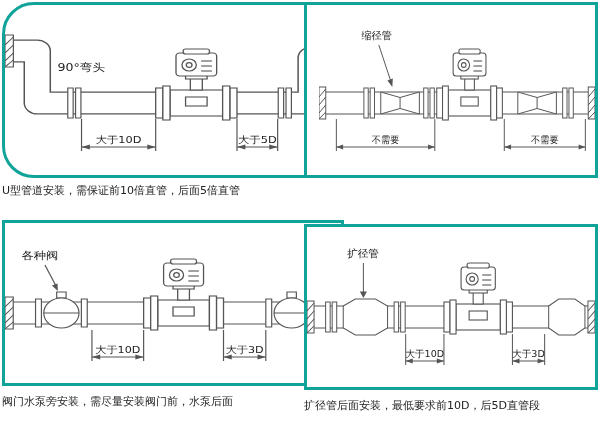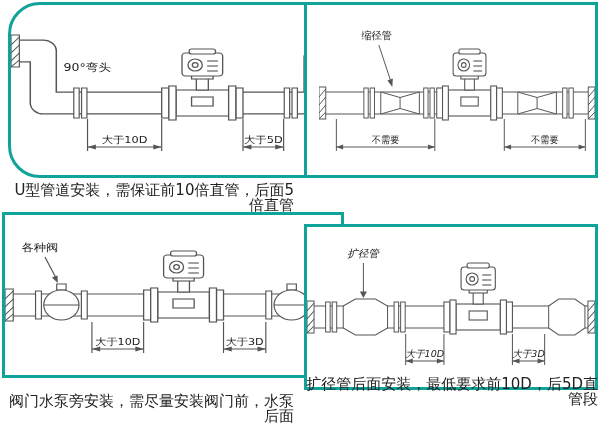--- a/index.html
+++ b/index.html
@@ -1,29 +1,29 @@
 <!DOCTYPE html>
 <html><head>
 <meta charset="utf-8">
 <style>
   *{margin:0;padding:0;box-sizing:border-box}
   html,body{width:600px;height:429px;background:#ffffff;overflow:hidden;
     font-family:"DejaVu Sans","Liberation Sans",sans-serif;}
   .page{position:relative;width:600px;height:429px;background:#fff;}
   .panel{position:absolute;border:3px solid #10a39a;background:#fff;}
-  .p-tl{left:8px;top:2px;width:348px;height:176px;border-radius:32px;}
+  .p-tl{left:2px;top:2px;width:348px;height:176px;border-radius:32px;}
   .p-tr{left:304px;top:2px;width:294px;height:176px;padding-left:12px;}
-  .p-bl{left:2px;top:212px;width:342px;height:166px;}
-  .p-br{left:304px;top:224px;width:294px;height:166px;font-style:italic;}
+  .p-bl{left:2px;top:220px;width:342px;height:166px;}
+  .p-br{left:304px;top:224px;width:294px;height:166px;}
   .panel svg{display:block;width:100%;height:100%;}
-  .cap{position:absolute;font-size:15px;color:#222;text-align:right;line-height:15px;}
+  .cap{position:absolute;font-size:11px;color:#222;text-align:left;line-height:15px;}
   .cap1l{left:2px;top:183px;width:292px;}
   .cap1r{left:304px;top:183px;width:294px;}
   .cap2l{left:2px;top:394px;width:292px;}
-  .cap2r{left:304px;top:377px;width:294px;}
+  .cap2r{left:304px;top:398px;width:294px;}
   
   .pipe-outer{fill:none;stroke:#555;stroke-width:23;stroke-linejoin:round;}
   .pipe-inner{fill:none;stroke:#fff;stroke-width:20.5;stroke-linejoin:round;}
   .shape{fill:#fff;stroke:#555;stroke-width:1;}
   .dims line{stroke:#555;stroke-width:1;}
   .dims polygon{fill:#555;}
   text.dim{font-size:9.5px;fill:#222;}
   text.callout{font-size:10.5px;fill:#222;}
   .lead{stroke:#555;stroke-width:1;fill:none;}
   .leadhead{fill:#555;}

